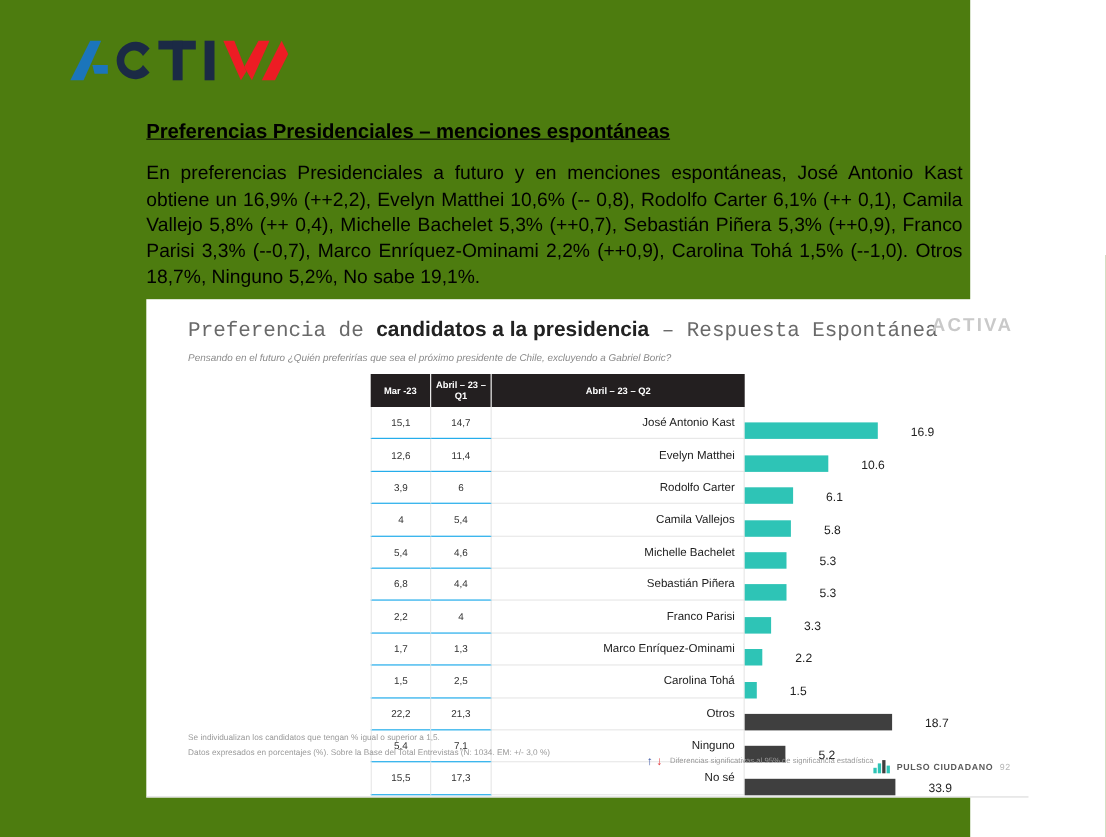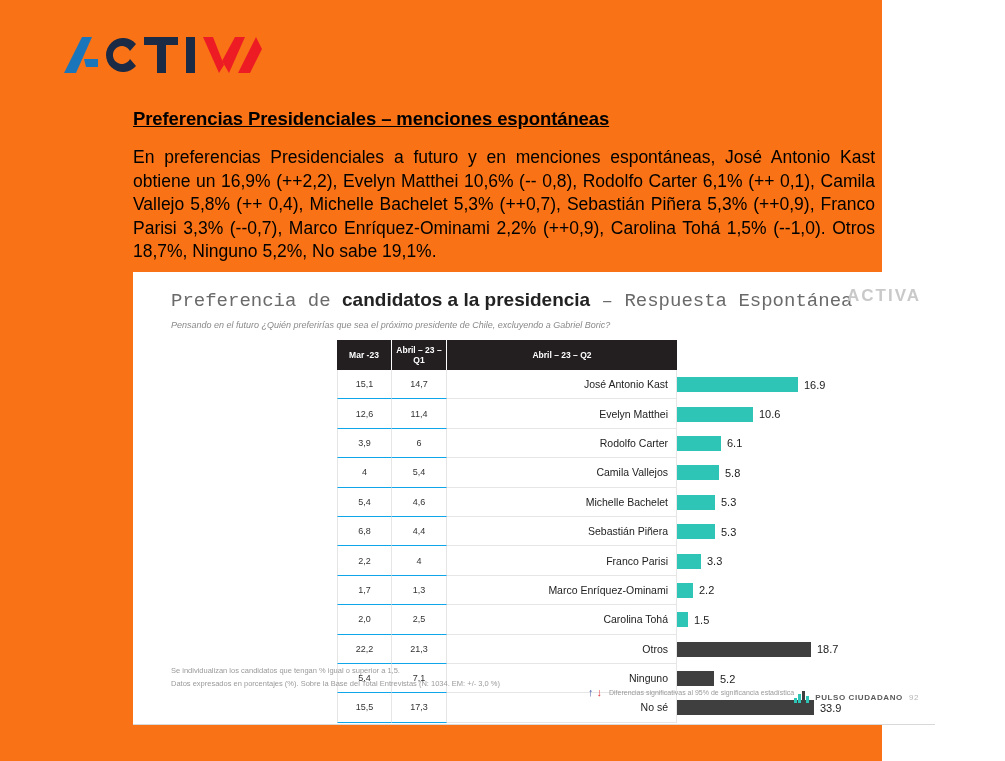--- a/index.html
+++ b/index.html
@@ -13,21 +13,21 @@
     font-family: "Liberation Sans", sans-serif;
     color: #000;
     position: relative;
     overflow: hidden;
   }
   .page {
     position: absolute;
     left: 0; top: 0;
     width: 882px;
     height: 761px;
-    background: #f97316;
+    background: #4d7c0f;
   }
   
   .logo {
     position: absolute;
     left: 62px;
     top: 33px;
     height: 44px;
     display: flex;
     align-items: center;
   }
@@ -146,22 +146,23 @@
     padding-right: 8px;
     font-size: 10.5px;
     color: #222;
     border-bottom: 1px solid #e6e6e6;
     border-right: 1px solid #e6e6e6;
     box-sizing: border-box;
   }
   .row .barzone {
     flex: 1;
     display: flex;
-    align-items: center;
+    align-items: flex-end;
     position: relative;
+    gap: 24px;
   }
   .bar {
     height: 15px;
     background: #2ec4b6;
   }
   .bar.dark { background: #3f3f3f; }
   .barlabel {
     font-size: 11px;
     color: #222;
     margin-left: 6px;
@@ -330,21 +331,21 @@
         <div class="c1">1,7</div>
         <div class="c2">1,3</div>
         <div class="c3">Marco Enríquez-Ominami</div>
         <div class="barzone">
           <div class="bar" style="width:16px"></div>
           <div class="barlabel">2.2</div>
         </div>
       </div>
 
       <div class="row">
-        <div class="c1">2,0</div>
+        <div class="c1">1,5</div>
         <div class="c2">2,5</div>
         <div class="c3">Carolina Tohá</div>
         <div class="barzone">
           <div class="bar" style="width:11px"></div>
           <div class="barlabel">1.5</div>
         </div>
       </div>
 
       <div class="row">
         <div class="c1">22,2</div>

